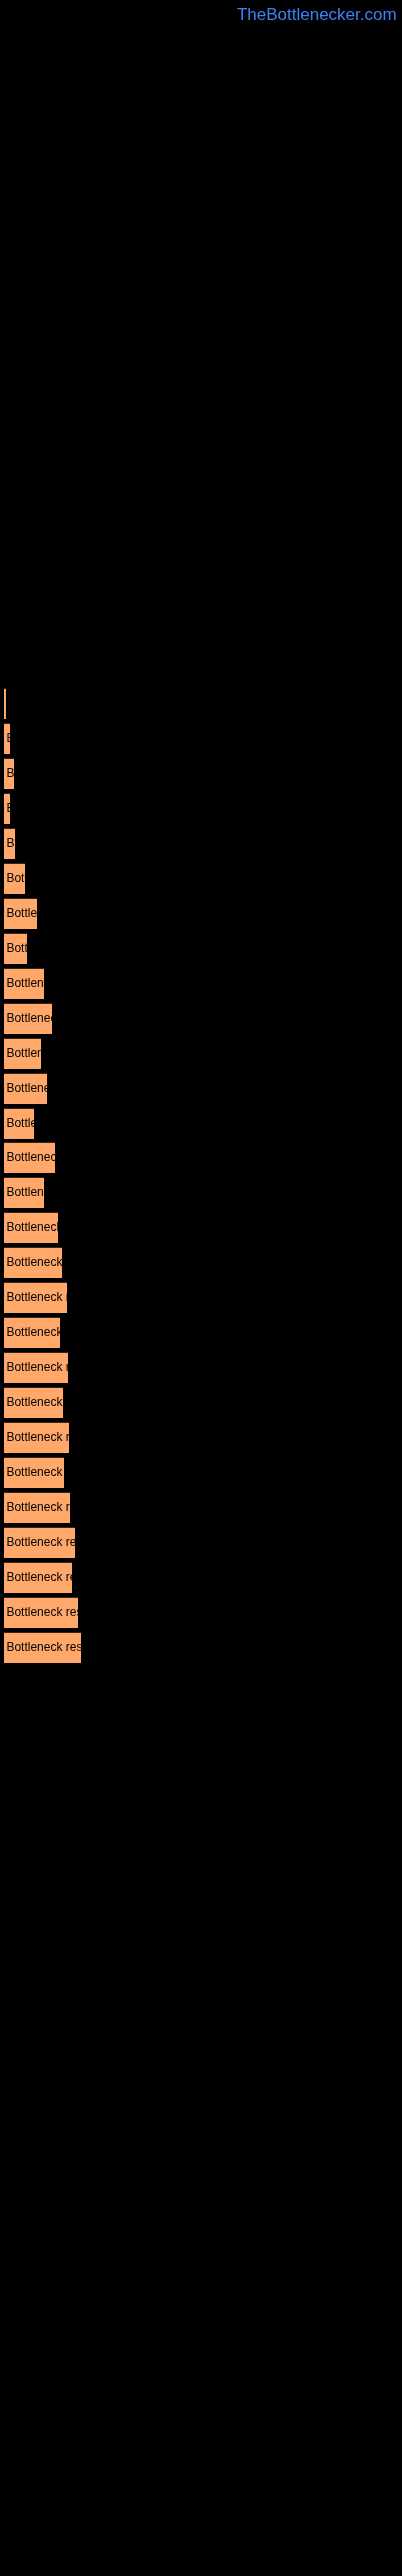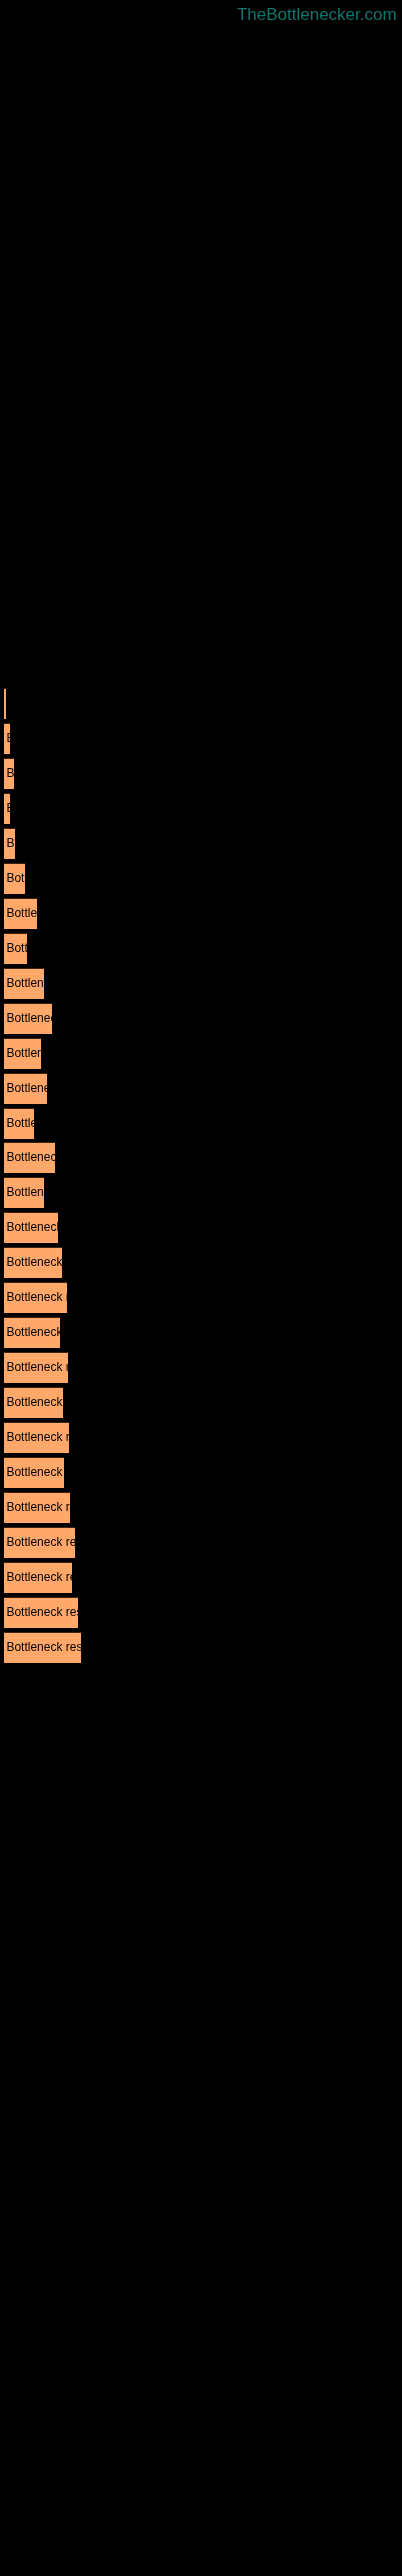--- a/index.html
+++ b/index.html
@@ -16,21 +16,21 @@
     overflow: hidden;
     font-family: "Liberation Sans", sans-serif;
   }
   #site-title {
     position: absolute;
     top: 4px;
     right: 6.4px;
     font-family: "Liberation Sans", sans-serif;
     font-size: 17px;
     line-height: 21px;
-    color: #0f766e;
+    color: #3b82f6;
     letter-spacing: 0px;
     white-space: nowrap;
     text-align: right;
   }
   #plot {
     position: absolute;
     left: 0;
     top: 0;
     width: 403px;
     height: 2576px;

